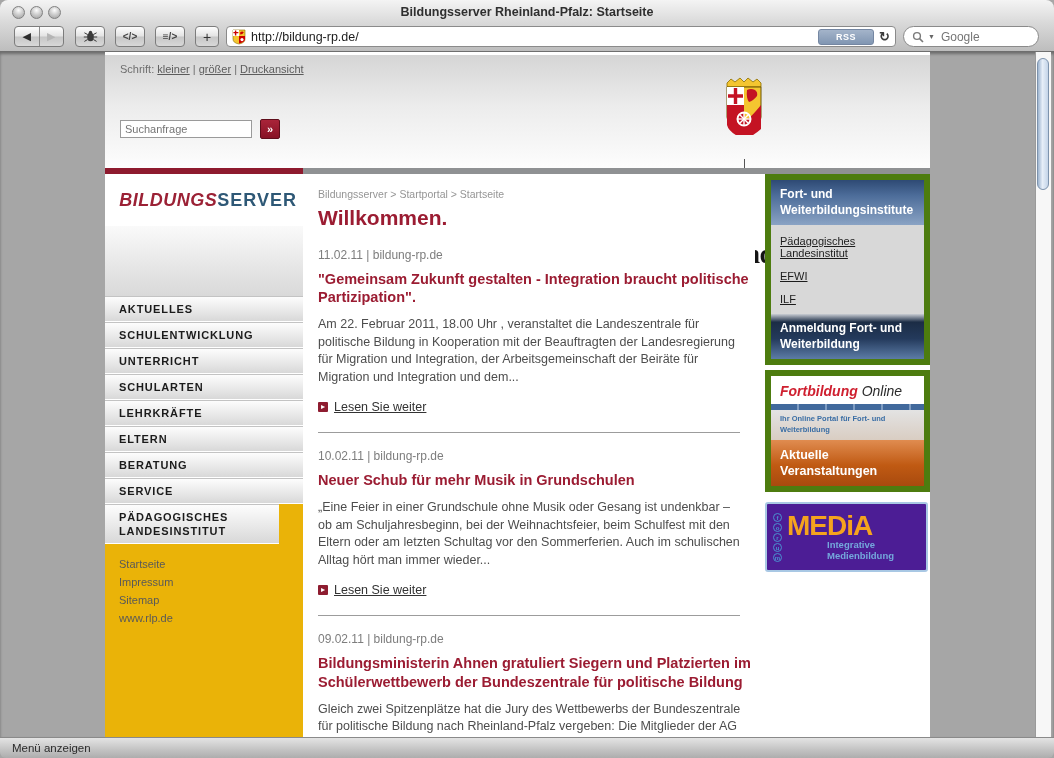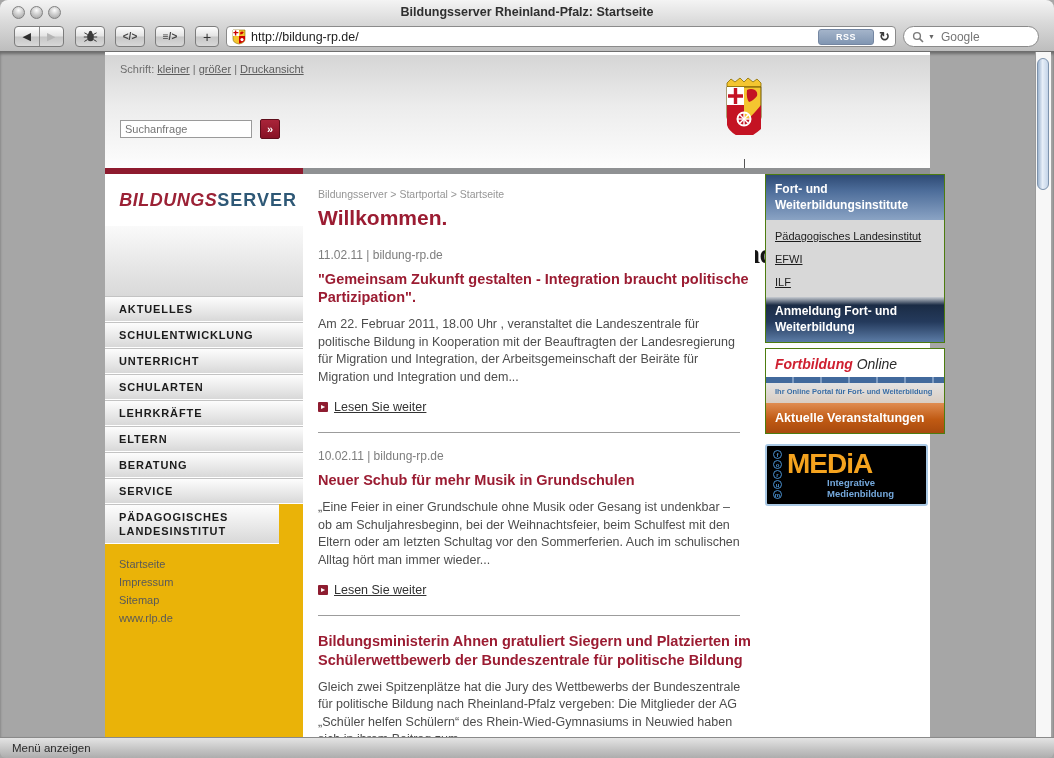--- a/index.html
+++ b/index.html
@@ -118,39 +118,39 @@
   .art-date{font-size:12px;color:#7d7d7d;margin:0 0 8px 0;}
   .art-head{font-size:14.5px;font-weight:bold;color:#9b1c32;line-height:1.25;margin:0 0 10px 0;}
   .art-body{font-size:12.5px;color:#4d4d4d;line-height:1.4;margin:0 0 14px 0;width:425px;}
   .readmore{display:flex;align-items:center;gap:6px;margin:0 0 18px 0;cursor:pointer;}
   .rm-ico{width:10px;height:10px;background:#8e1c30;color:#fff;font-size:8px;line-height:10px;
     text-align:center;border-radius:1px;flex:0 0 auto;}
   .readmore span.lbl{font-size:12.5px;color:#333;text-decoration:underline;}
   .art-sep{border:none;border-top:1px solid #9c9c9c;width:422px;margin:0 0 16px 0;}
   
   .col-right{position:absolute;left:660px;top:0;width:163px;height:563px;}
-  .rbox{border:1px solid #4d7c0f;box-sizing:border-box;width:180px;}
+  .rbox{border:6px solid #4d7c0f;box-sizing:border-box;width:165px;}
   .bluehead{
     background:linear-gradient(180deg,#2e4a74 0%,#4d6d9a 35%,#8aa3c4 100%);
     color:#fff;font-size:12px;font-weight:bold;line-height:1.3;padding:7px 9px;
   }
   .bluehead.dark{background:linear-gradient(180deg,#c9cdd3 0%,#1b2c45 18%,#243a5c 55%,#5c7ca6 100%);}
   .rlinks{background:#d8d8d8;padding:4px 0;}
   .rlinks div{font-size:11px;color:#1c1c1c;text-decoration:underline;padding:6px 9px 5px 9px;cursor:pointer;}
   .fortbox{margin-top:5px;background:#fff;}
   .fort-title{padding:7px 9px 5px 9px;font-size:14px;font-style:italic;}
   .fort-title .red{color:#cf2030;font-weight:bold;}
   .fort-title .dark{color:#2b2b2b;}
   .fort-bar{height:6px;background:repeating-linear-gradient(90deg,#41699c 0 26px,#7e9cc2 26px 28px);}
   .fort-sub{background:linear-gradient(180deg,#e3e3e3 0%,#d9cdc2 100%);
     color:#3a6ea5;font-size:7.5px;font-weight:bold;line-height:1.35;padding:4px 9px 5px 9px;}
   .orangebox{background:linear-gradient(180deg,#e08c50 0%,#c05a13 55%,#a84a0e 100%);
     color:#fff;font-size:12.5px;font-weight:bold;line-height:1.3;padding:7px 9px;}
-  .imedia{margin-top:10px;background:#000000;border:2px solid #a9c8e4;border-radius:3px;
-    padding:5px 6px;display:flex;align-items:center;gap:5px;box-sizing:border-box;width:163px;height:62px;}
+  .imedia{margin-top:10px;background:#4c1d95;border:2px solid #a9c8e4;border-radius:3px;
+    padding:5px 6px;display:flex;align-items:center;gap:5px;box-sizing:border-box;width:163px;height:70px;}
   .forumcol{display:flex;flex-direction:column;gap:1px;}
   .forumcol b{width:9px;height:9px;border:1px solid #4a90d0;border-radius:50%;
     color:#4a90d0;font-size:6px;line-height:9px;text-align:center;font-weight:bold;box-sizing:border-box;}
   .imedia-right{flex:1;}
   .imedia-name{font-size:28px;font-weight:bold;color:#f5a31e;letter-spacing:-1px;line-height:26px;}
   .imedia-tag{font-size:9.5px;font-weight:bold;color:#74a8dc;padding-left:40px;}
   
   .statusbar{
     position:absolute;left:0;top:737px;width:1054px;height:21px;box-sizing:border-box;
     background:linear-gradient(180deg,#e4e4e4 0%,#c2c2c2 60%,#adadad 100%);
@@ -301,20 +301,21 @@
           <div class="art-head">Neuer Schub für mehr Musik in Grundschulen</div>
           <div class="art-body">„Eine Feier in einer Grundschule ohne Musik oder Gesang ist undenkbar – ob am Schuljahresbeginn, bei der Weihnachtsfeier, beim Schulfest mit den Eltern oder am letzten Schultag vor den Sommerferien. Auch im schulischen Alltag hört man immer wieder...</div>
           <div class="readmore">
             <span class="rm-ico">▸</span>
             <span class="lbl">Lesen Sie weiter</span>
           </div>
           <hr class="art-sep">
         </div>
 
         <div>
+          <div class="art-date">09.02.11 | bildung-rp.de</div>
           <div class="art-head">Bildungsministerin Ahnen gratuliert Siegern und Platzierten im Schülerwettbewerb der Bundeszentrale für politische Bildung</div>
           <div class="art-body">Gleich zwei Spitzenplätze hat die Jury des Wettbewerbs der Bundeszentrale für politische Bildung nach Rheinland-Pfalz vergeben: Die Mitglieder der AG „Schüler helfen Schülern“ des Rhein-Wied-Gymnasiums in Neuwied haben sich in ihrem Beitrag zum...</div>
         </div>
       </div>
 
       <div class="col-right">
         <div class="rbox">
           <div class="bluehead">Fort- und Weiterbildungsinstitute</div>
           <div class="rlinks">
             <div>Pädagogisches Landesinstitut</div>

